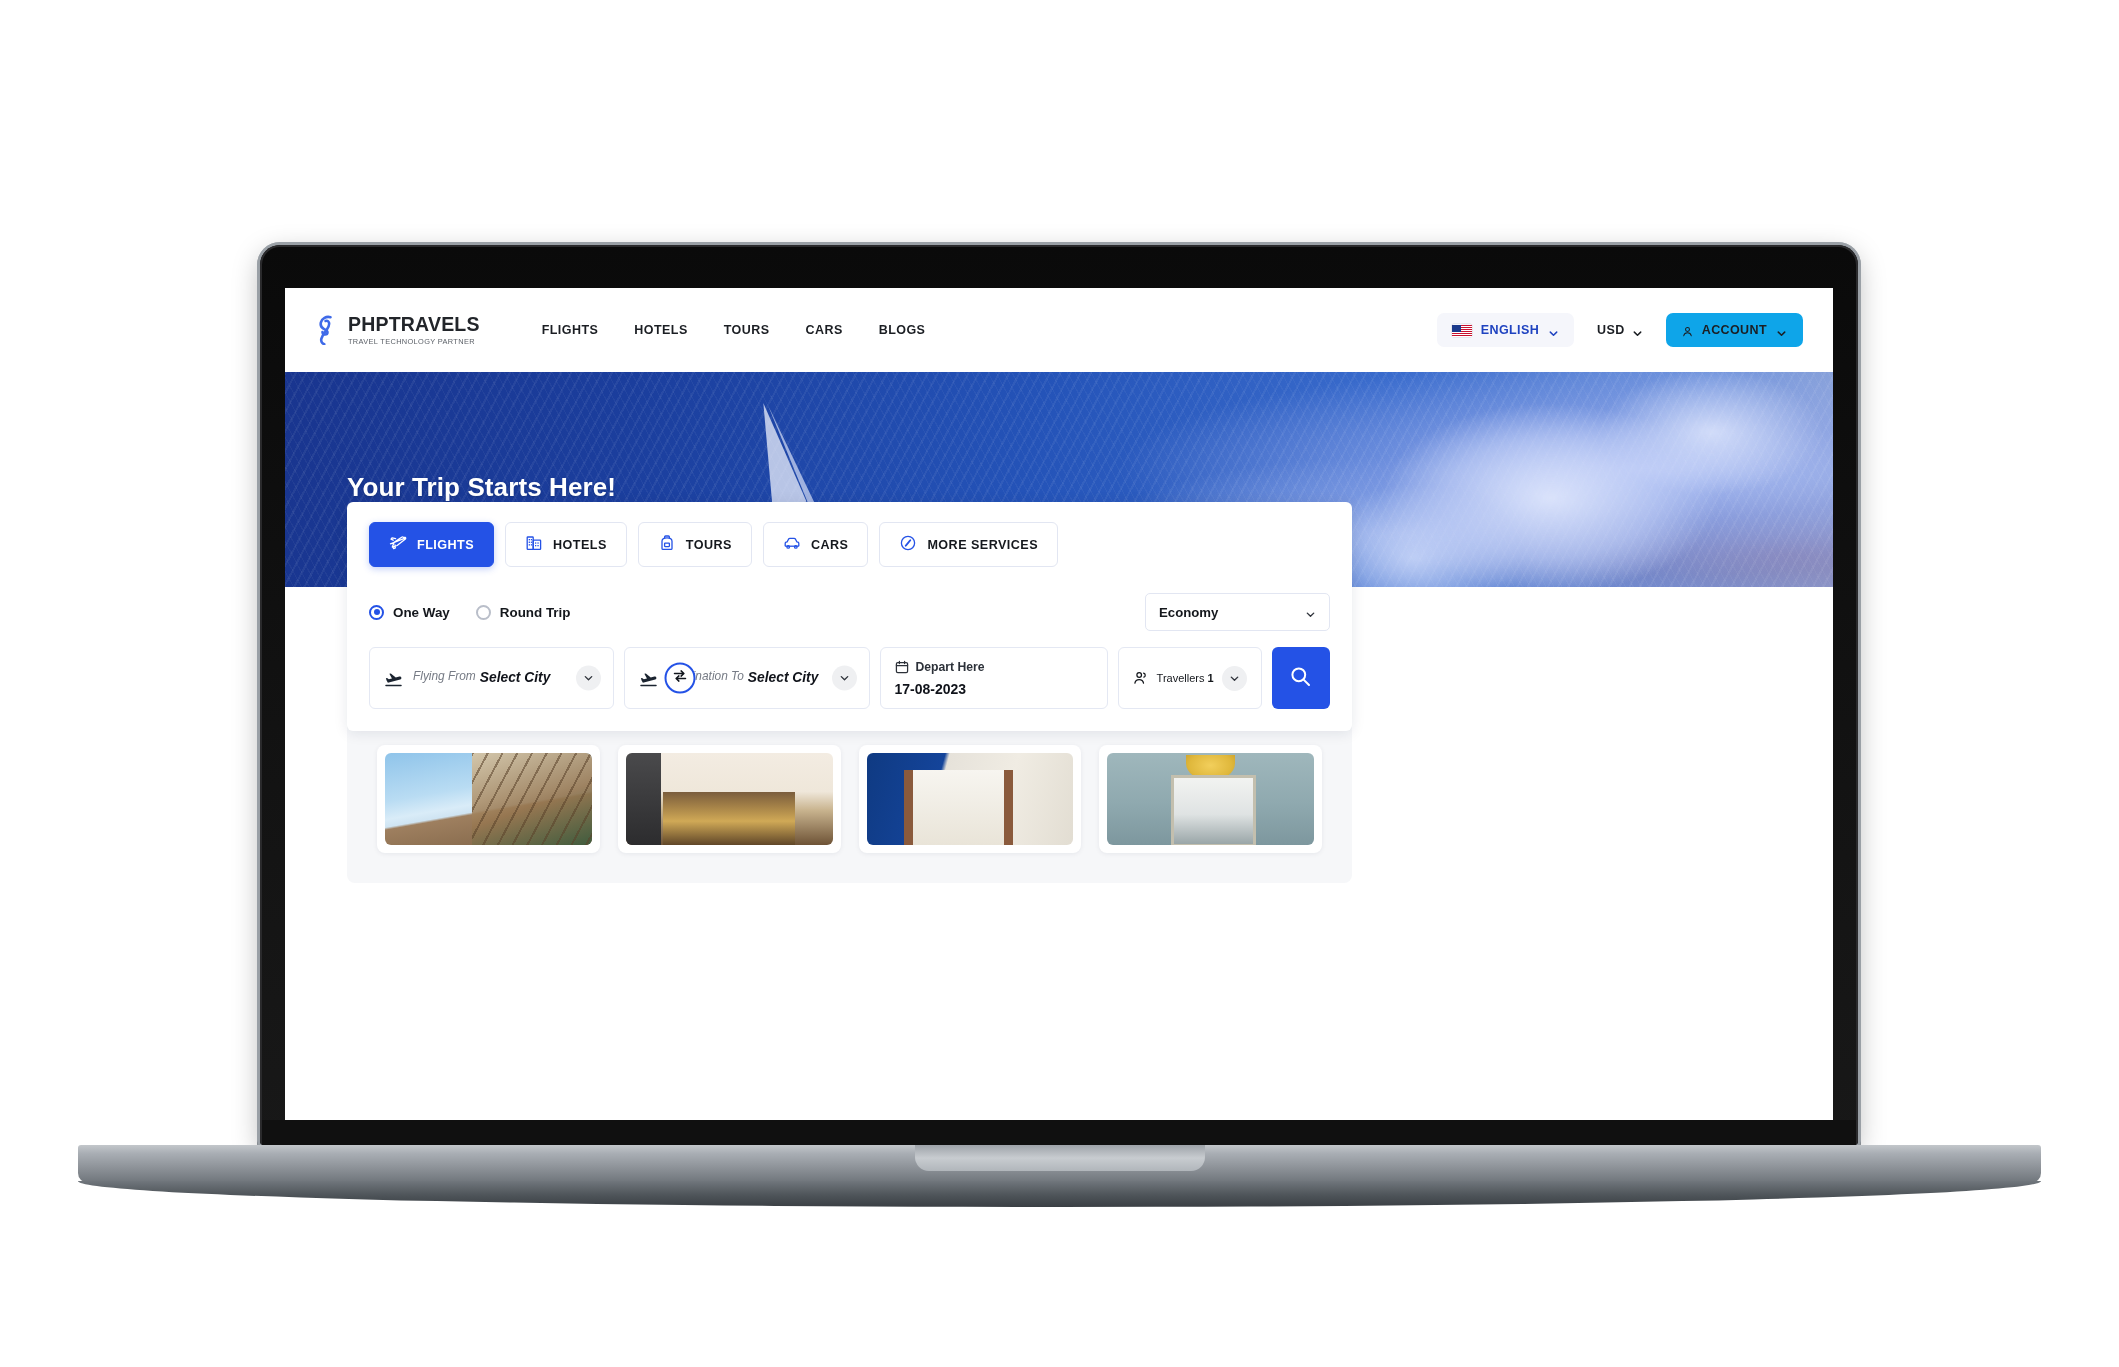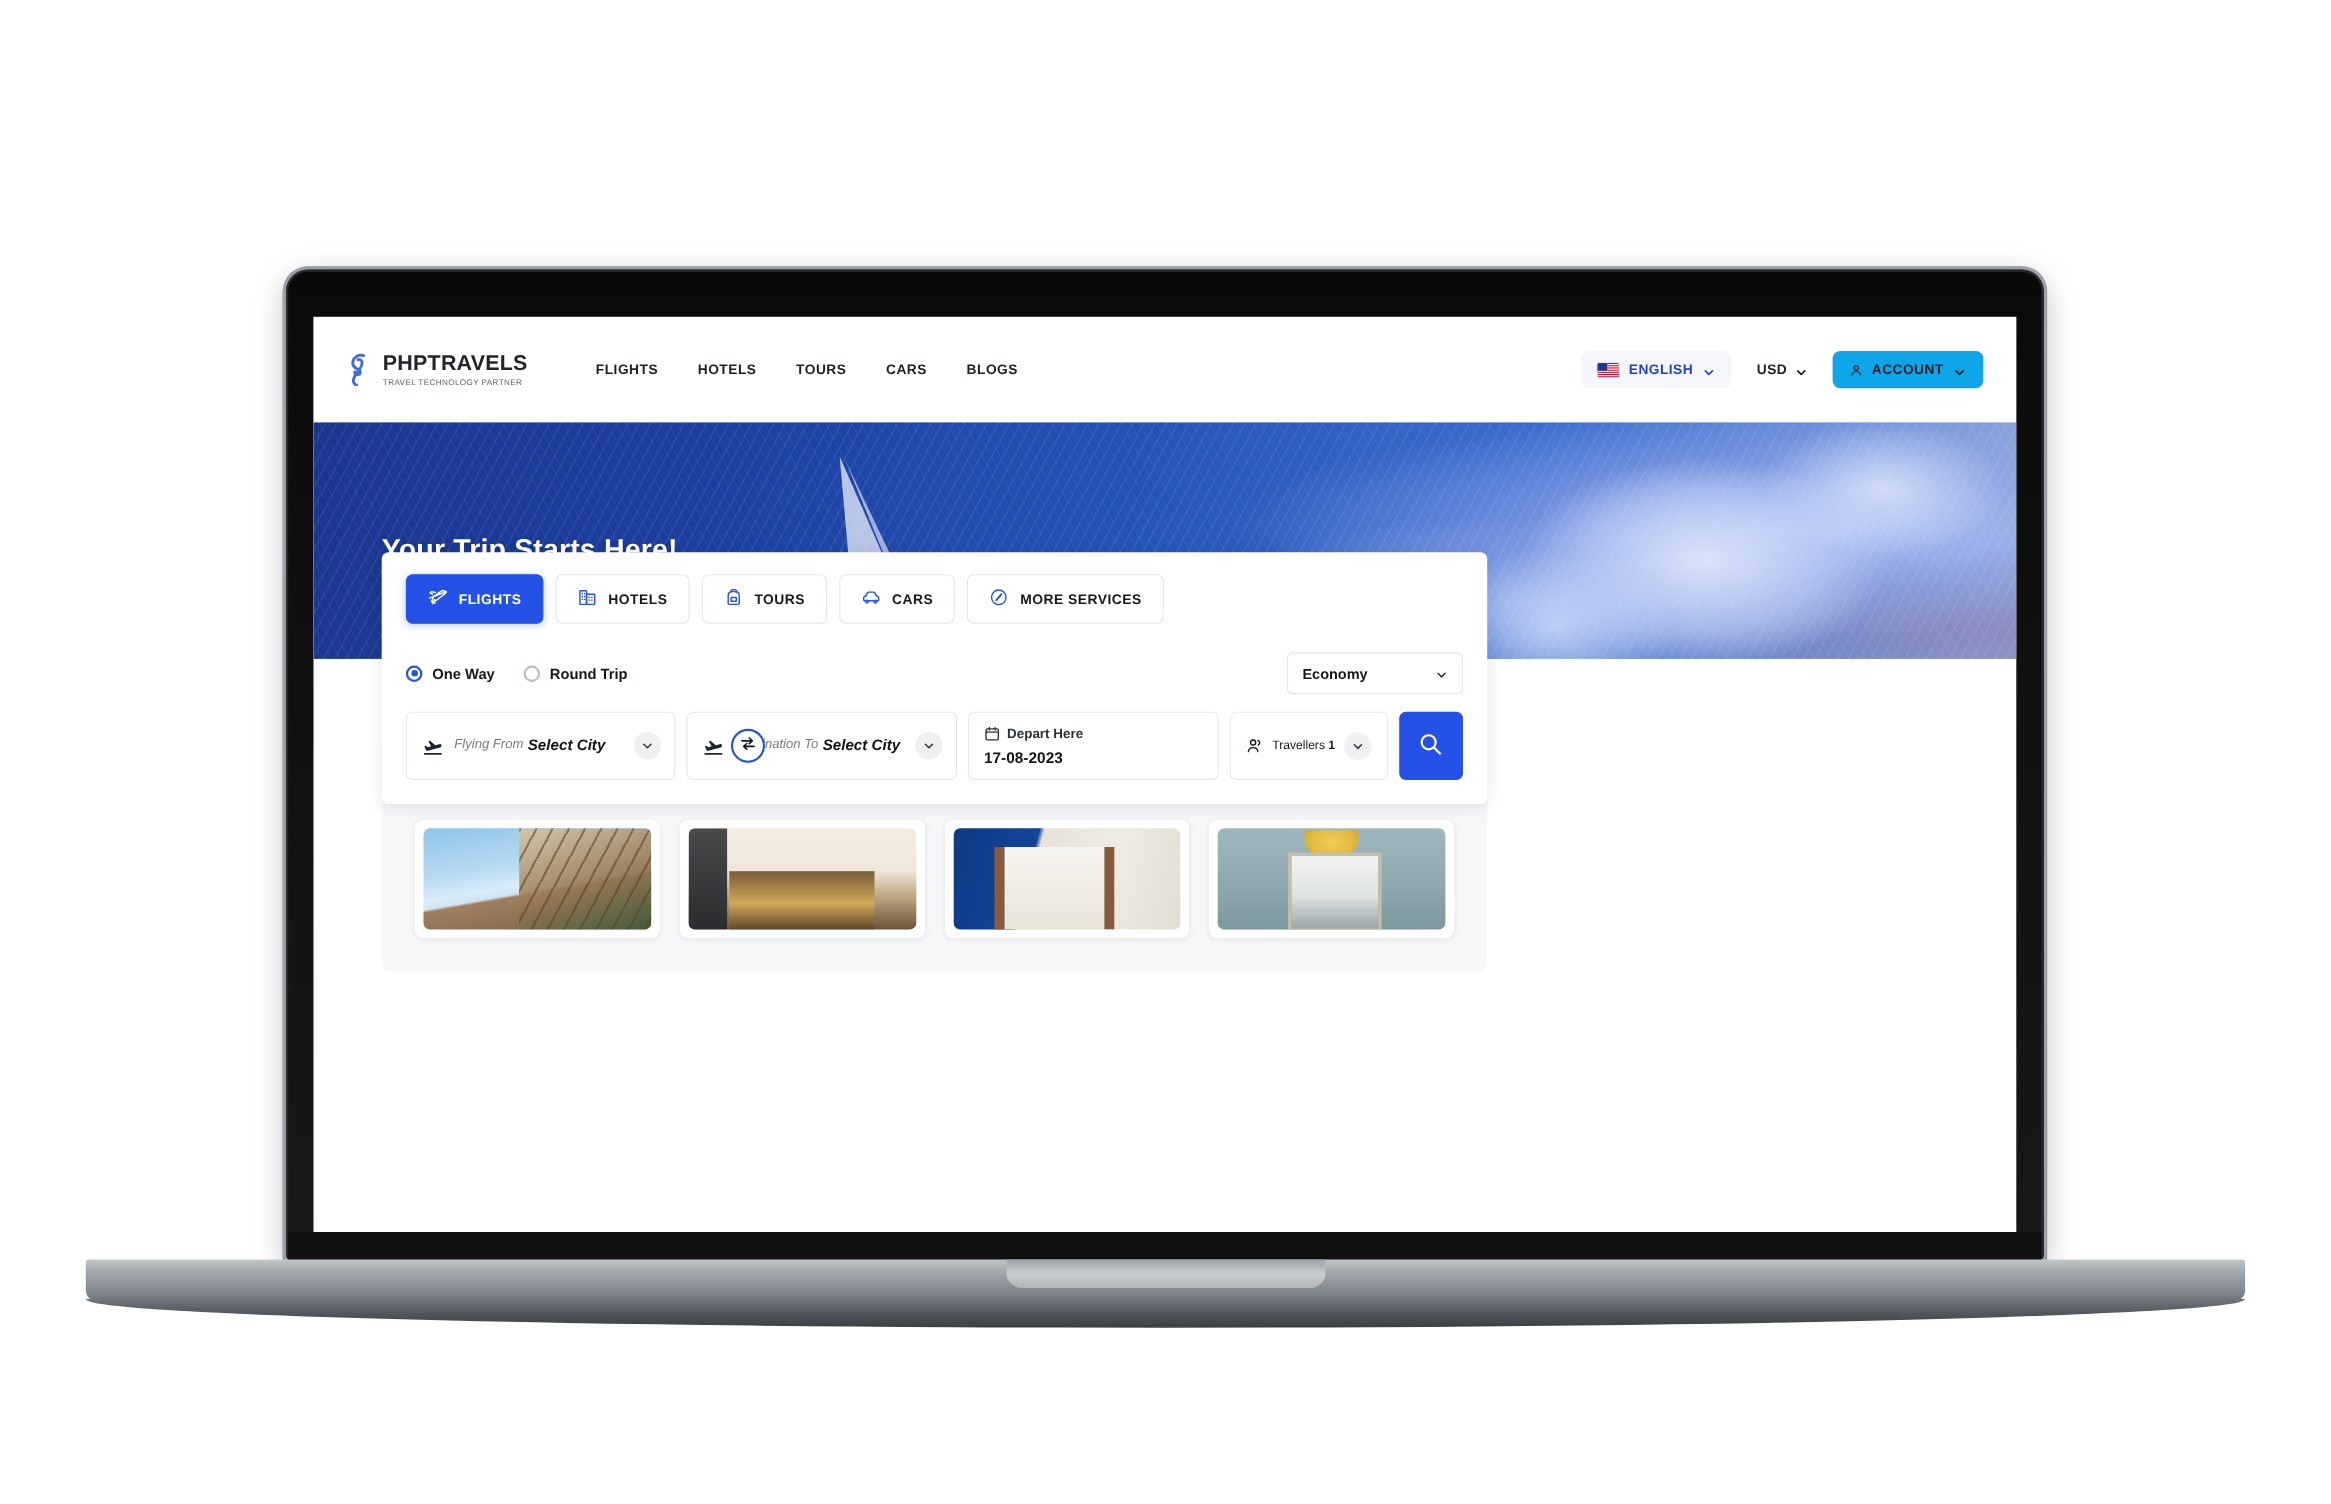--- a/index.html
+++ b/index.html
@@ -81,21 +81,21 @@
   .hinge-bar {
     position: absolute;
     left: 262px; top: 1120px;
     width: 1594px; height: 26px;
     background: #101010;
   }
 
   
   .site-header {
     position: relative;
-    height: 96px;
+    height: 84px;
     background: #ffffff;
     display: flex;
     align-items: center;
     padding: 0 30px 0 22px;
   }
   .brand { display: flex; align-items: center; gap: 9px; margin-left: 6px; }
   .brand-mark { width: 26px; height: 30px; flex: 0 0 26px; }
   .brand-text { display: flex; flex-direction: column; line-height: 1; }
   .brand-name {
     font-size: 19.5px; font-weight: 700; color: #22252a;
@@ -234,21 +234,21 @@
   .radio-dot.on::after {
     content: ""; position: absolute; left: 50%; top: 50%;
     width: 6px; height: 6px; border-radius: 50%; background: #2452e6;
     transform: translate(-50%,-50%);
   }
   .radio-label { font-size: 13.4px; font-weight: 700; color: #14171c; }
 
   .class-select {
     margin-left: auto;
     display: flex; align-items: center;
-    width: 160px; height: 38px;
+    width: 185px; height: 38px;
     border: 1px solid #e2e6f2; border-radius: 5px;
     background: #fff; padding: 0 13px; cursor: pointer;
   }
   .class-select-text { font-size: 13.2px; font-weight: 700; color: #14171c; }
   .class-select .chev { margin-left: auto; width: 13px; height: 13px; }
 
   .fields-row {
     display: flex; align-items: stretch; gap: 10px;
     margin-top: 16px; position: relative;
   }

